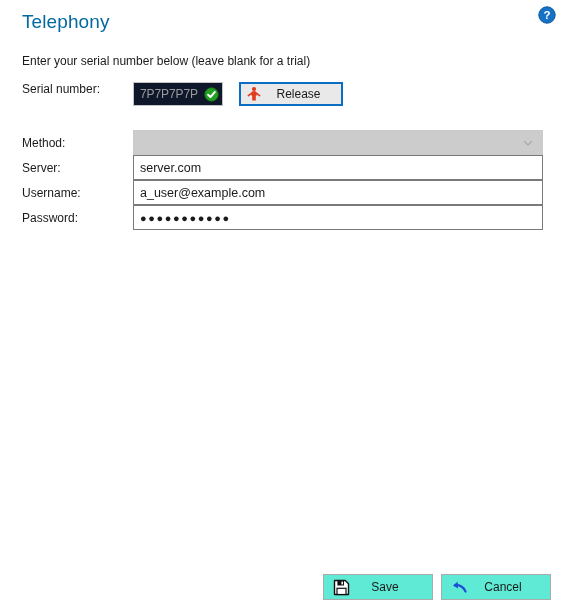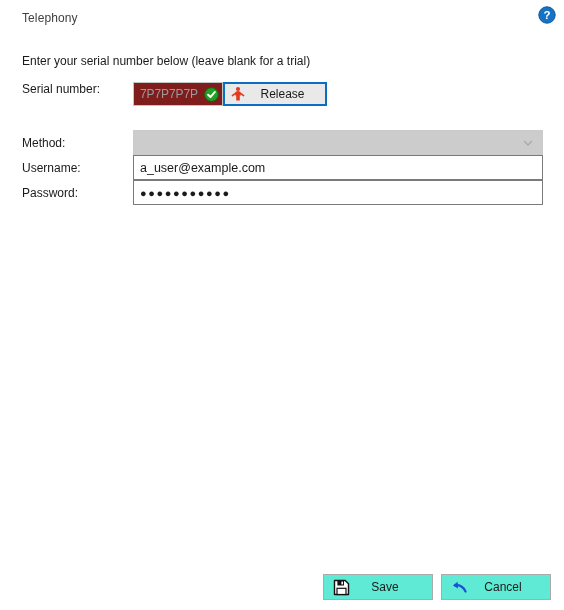--- a/index.html
+++ b/index.html
@@ -28,22 +28,22 @@
     height: 18px;
     cursor: pointer;
   }
   .help-icon svg { display: block; }
 
   
   .page-title {
     position: absolute;
     left: 22px;
     top: 11px;
-    font-size: 12px;
-    color: #404040;
+    font-size: 19px;
+    color: #0369a1;
     letter-spacing: 0.1px;
     white-space: nowrap;
   }
 
   
   .instruction {
     position: absolute;
     left: 22px;
     top: 54px;
     font-size: 12px;
@@ -64,37 +64,37 @@
     width: 111px;
     font-size: 12px;
     color: #1a1a1a;
     white-space: nowrap;
   }
   .serial-field {
     width: 90px;
     height: 24px;
     box-sizing: border-box;
     border: 1px solid #c4c4c4;
-    background: #7f1d1d;
+    background: #0f172a;
     display: flex;
     align-items: center;
     padding: 0 3px 0 6px;
     justify-content: space-between;
   }
   .serial-value {
     font-size: 12px;
     color: #9a9a9a;
     white-space: nowrap;
     letter-spacing: -0.1px;
   }
   .check-icon { width: 15px; height: 15px; flex: none; }
   .check-icon svg { display: block; }
 
   .release-button {
-    margin-left: 0;
+    margin-left: 16px;
     width: 104px;
     height: 24px;
     box-sizing: border-box;
     border: 2px solid #0a6ec4;
     background: #e9e9e9;
     display: flex;
     align-items: center;
     cursor: pointer;
     padding-left: 5px;
   }
@@ -243,20 +243,24 @@
     <div class="field-select">
       <span></span>
       <span class="chevron">
         <svg width="12" height="12" viewBox="0 0 12 12" aria-hidden="true">
           <path d="M2.5 4.5 L6 8 L9.5 4.5" fill="none" stroke="#8d8d8d" stroke-width="1.3" stroke-linecap="round" stroke-linejoin="round"></path>
         </svg>
       </span>
     </div>
   </div>
 
+  <div class="field-row">
+    <div class="field-label">Server:</div>
+    <div class="field-input" title="">server.com</div>
+  </div>
 
   <div class="field-row">
     <div class="field-label">Username:</div>
     <div class="field-input" title="">a_user@example.com</div>
   </div>
 
   <div class="field-row">
     <div class="field-label">Password:</div>
     <div class="field-input password-dots" title="">●●●●●●●●●●●</div>
   </div>

